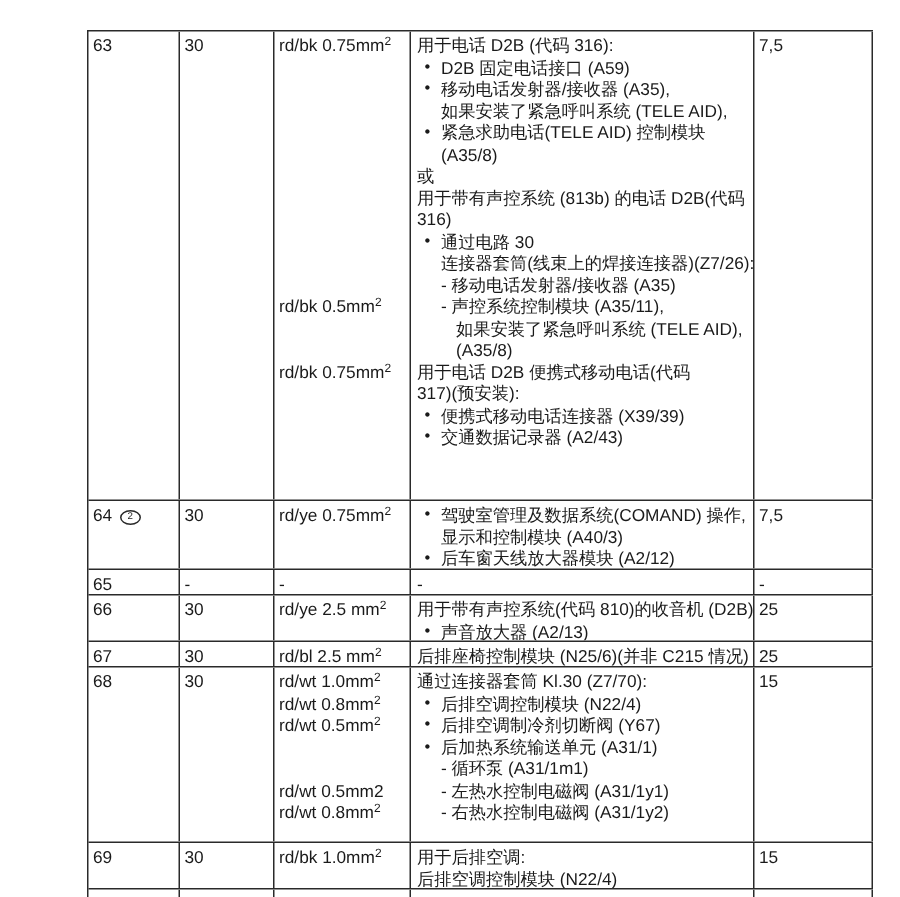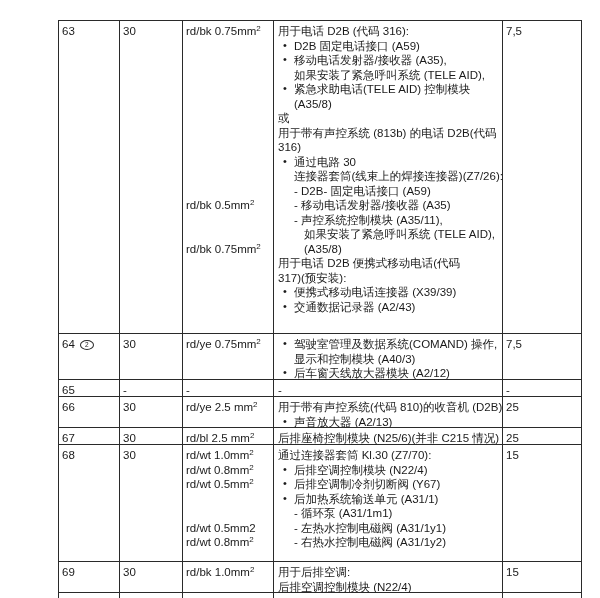--- a/index.html
+++ b/index.html
@@ -74,21 +74,20 @@
           <div class="ln ind1"><div class="blt">•</div>D2B 固定电话接口 (A59)</div>
           <div class="ln ind1"><div class="blt">•</div>移动电话发射器/接收器 (A35),</div>
           <div class="ln ind2">如果安装了紧急呼叫系统 (TELE AID),</div>
           <div class="ln ind1"><div class="blt">•</div>紧急求助电话(TELE AID) 控制模块</div>
           <div class="ln ind2">(A35/8)</div>
           <div class="ln ind0">或</div>
           <div class="ln ind0">用于带有声控系统 (813b) 的电话 D2B(代码</div>
           <div class="ln ind0">316)</div>
           <div class="ln ind1"><div class="blt">•</div>通过电路 30</div>
           <div class="ln ind2">连接器套筒(线束上的焊接连接器)(Z7/26):</div>
-          <div class="ln ind2">- D2B- 固定电话接口 (A59)</div>
           <div class="ln ind2">- 移动电话发射器/接收器 (A35)</div>
           <div class="ln ind2">- 声控系统控制模块 (A35/11),</div>
           <div class="ln ind3">如果安装了紧急呼叫系统 (TELE AID),</div>
           <div class="ln ind3">(A35/8)</div>
           <div class="ln ind0">用于电话 D2B 便携式移动电话(代码</div>
           <div class="ln ind0">317)(预安装):</div>
           <div class="ln ind1"><div class="blt">•</div>便携式移动电话连接器 (X39/39)</div>
           <div class="ln ind1"><div class="blt">•</div>交通数据记录器 (A2/43)</div>
         </div>
         <div class="cell c-amps">7,5</div>

